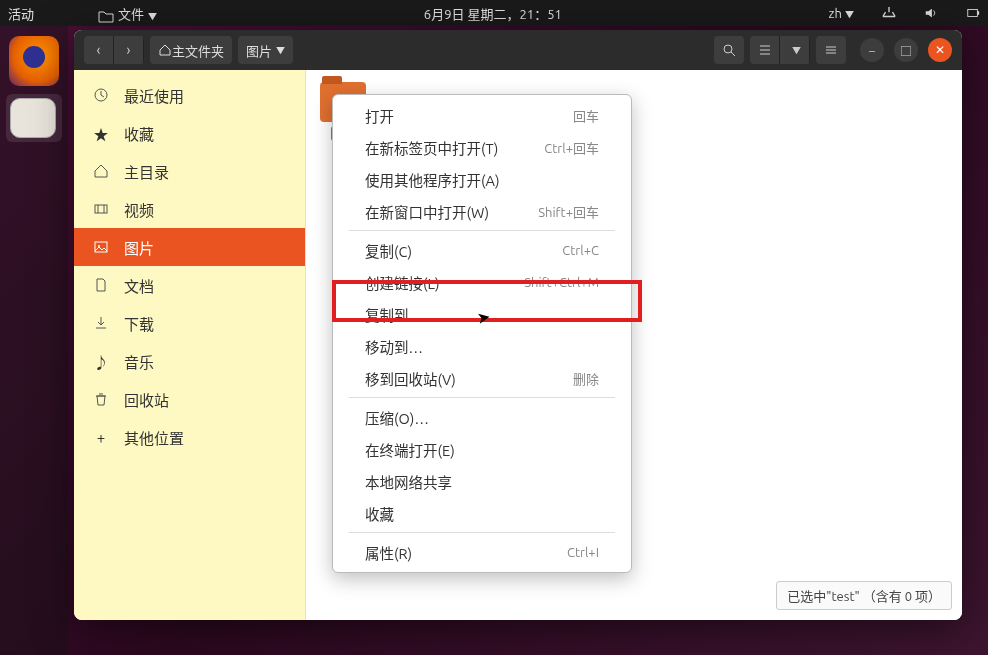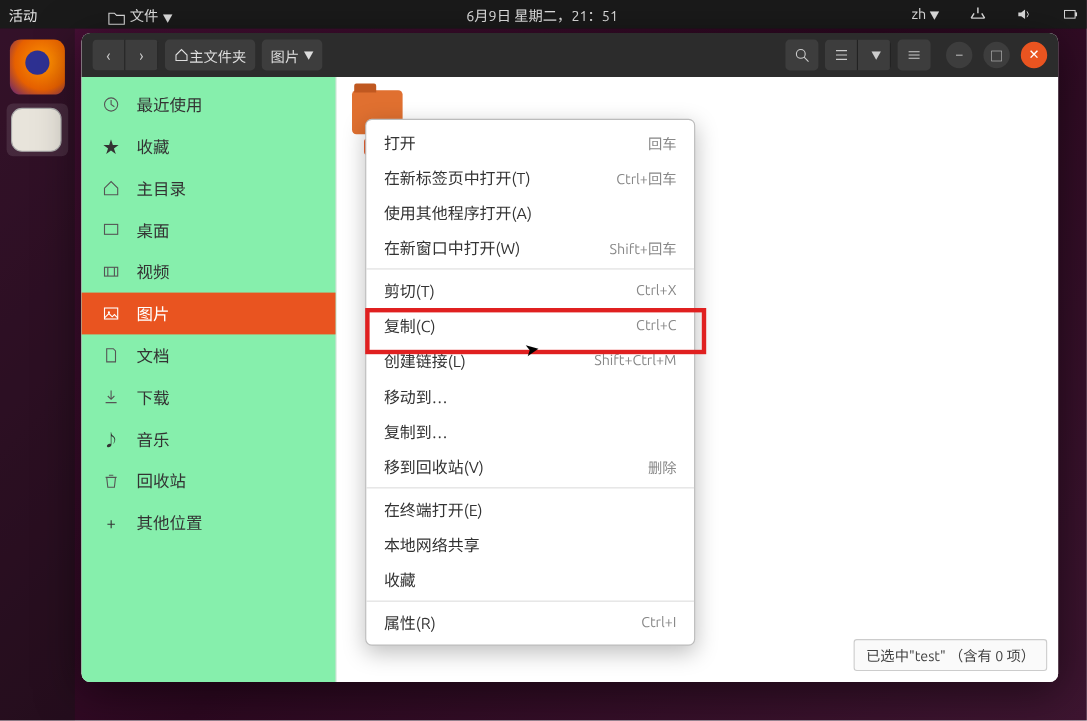--- a/index.html
+++ b/index.html
@@ -131,21 +131,21 @@
       background: #3d3d3d;
       display: flex; align-items: center; justify-content: center;
       font-size: 12px;
       color: #ccc;
     }
     .close-btn { background: #e95420; color: #fff; }
     
     .content { flex: 1; display: flex; position: relative; }
     .sidebar {
       width: 232px;
-      background: #86efac;
+      background: #fef9c3;
       border-right: 1px solid #e0e0e0;
       padding: 6px 0;
     }
     .side-item {
       height: 38px;
       display: flex;
       align-items: center;
       padding: 0 18px;
       gap: 14px;
       color: #333;
@@ -193,27 +193,27 @@
       padding: 4px 10px;
       font-size: 13px;
       color: #444;
       border-radius: 3px;
     }
     
     
     .ctx-menu {
       position: absolute;
       left: 332px;
-      top: 108px;
+      top: 94px;
       width: 300px;
       background: #fff;
       border: 1px solid #bbb;
       border-radius: 6px;
       box-shadow: 0 6px 20px rgba(0,0,0,0.25);
-      padding: 4px 0;
+      padding: 4px 16px;
       z-index: 10;
     }
     .ctx-item {
       height: 32px;
       display: flex;
       align-items: center;
       padding: 0 16px;
       font-size: 14.5px;
       color: #333;
       justify-content: space-between;
@@ -346,28 +346,20 @@
         <span class="side-icon">
             <svg width="16" height="16">
               <path d="M2 8 l6 -6 l6 6 v6 h-12 z" stroke="#555" fill="none"></path>
             </svg>
           </span>
         <span>主目录</span>
       </div>
       <div class="side-item">
         <span class="side-icon">
             <svg width="16" height="16">
-              <rect x="2" y="3" width="12" height="9" stroke="#555" fill="none"></rect>
-            </svg>
-          </span>
-        <span>桌面</span>
-      </div>
-      <div class="side-item">
-        <span class="side-icon">
-            <svg width="16" height="16">
               <rect x="2" y="4" width="12" height="8" stroke="#555" fill="none"></rect>
               <path d="M5 4 v8 M11 4 v8" stroke="#555"></path>
             </svg>
           </span>
         <span>视频</span>
       </div>
       <div class="side-item active">
         <span class="side-icon">
             <svg width="16" height="16">
               <rect x="2" y="3" width="12" height="10" stroke="#fff" fill="none"></rect>
@@ -433,45 +425,45 @@
   <div class="ctx-item">
       <span>使用其他程序打开(A)</span>
       <span class="shortcut"></span>
     </div>
   <div class="ctx-item">
       <span>在新窗口中打开(W)</span>
       <span class="shortcut">Shift+回车</span>
     </div>
   <div class="ctx-sep"></div>
   <div class="ctx-item">
-      <span>剪切(T)</span>
-      <span class="shortcut">Ctrl+X</span>
-    </div>
-  <div class="ctx-item">
       <span>复制(C)</span>
       <span class="shortcut">Ctrl+C</span>
     </div>
   <div class="ctx-item">
       <span>创建链接(L)</span>
       <span class="shortcut">Shift+Ctrl+M</span>
     </div>
   <div class="ctx-item">
+      <span>复制到…</span>
+      <span class="shortcut"></span>
+    </div>
+  <div class="ctx-item">
       <span>移动到…</span>
-      <span class="shortcut"></span>
-    </div>
-  <div class="ctx-item">
-      <span>复制到…</span>
       <span class="shortcut"></span>
     </div>
   <div class="ctx-item">
       <span>移到回收站(V)</span>
       <span class="shortcut">删除</span>
     </div>
   <div class="ctx-sep"></div>
   <div class="ctx-item">
+      <span>压缩(O)…</span>
+      <span class="shortcut"></span>
+    </div>
+  <div class="ctx-item">
       <span>在终端打开(E)</span>
       <span class="shortcut"></span>
     </div>
   <div class="ctx-item">
       <span>本地网络共享</span>
       <span class="shortcut"></span>
     </div>
   <div class="ctx-item">
       <span>收藏</span>
       <span class="shortcut"></span>

